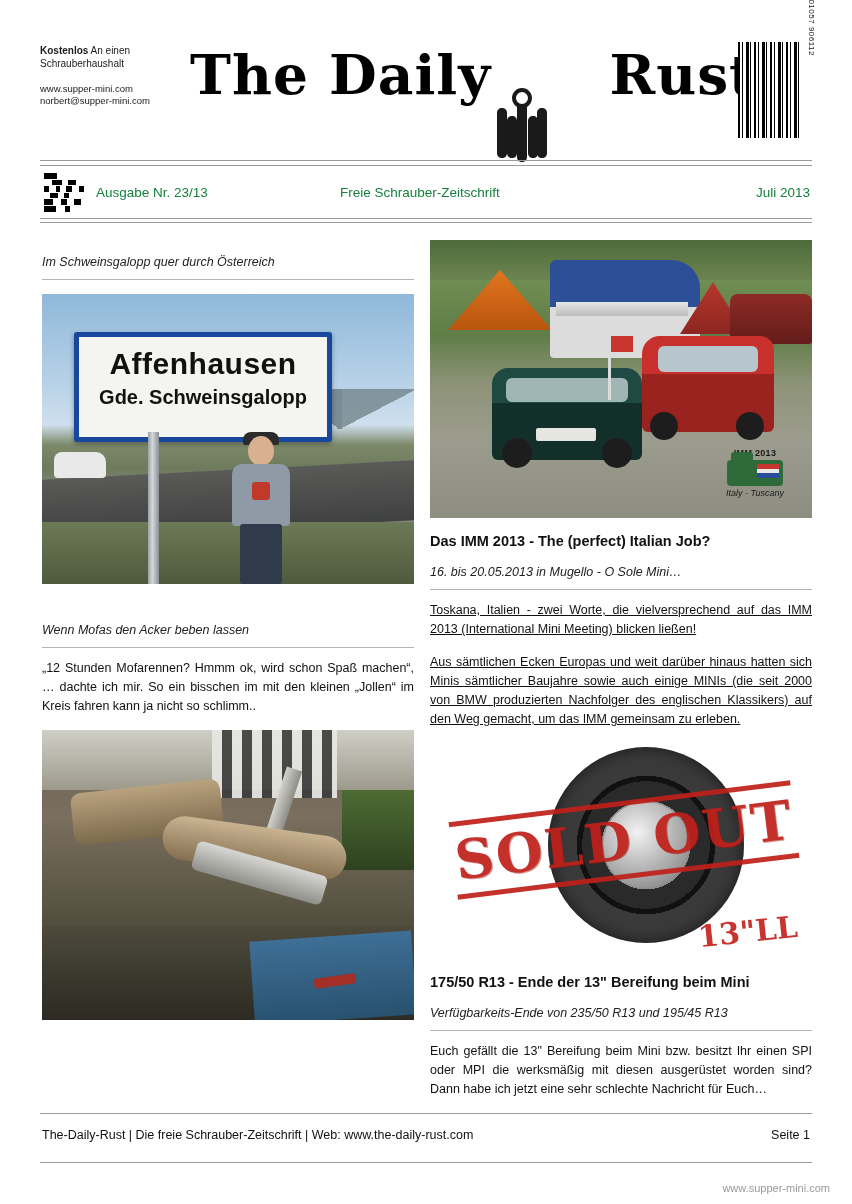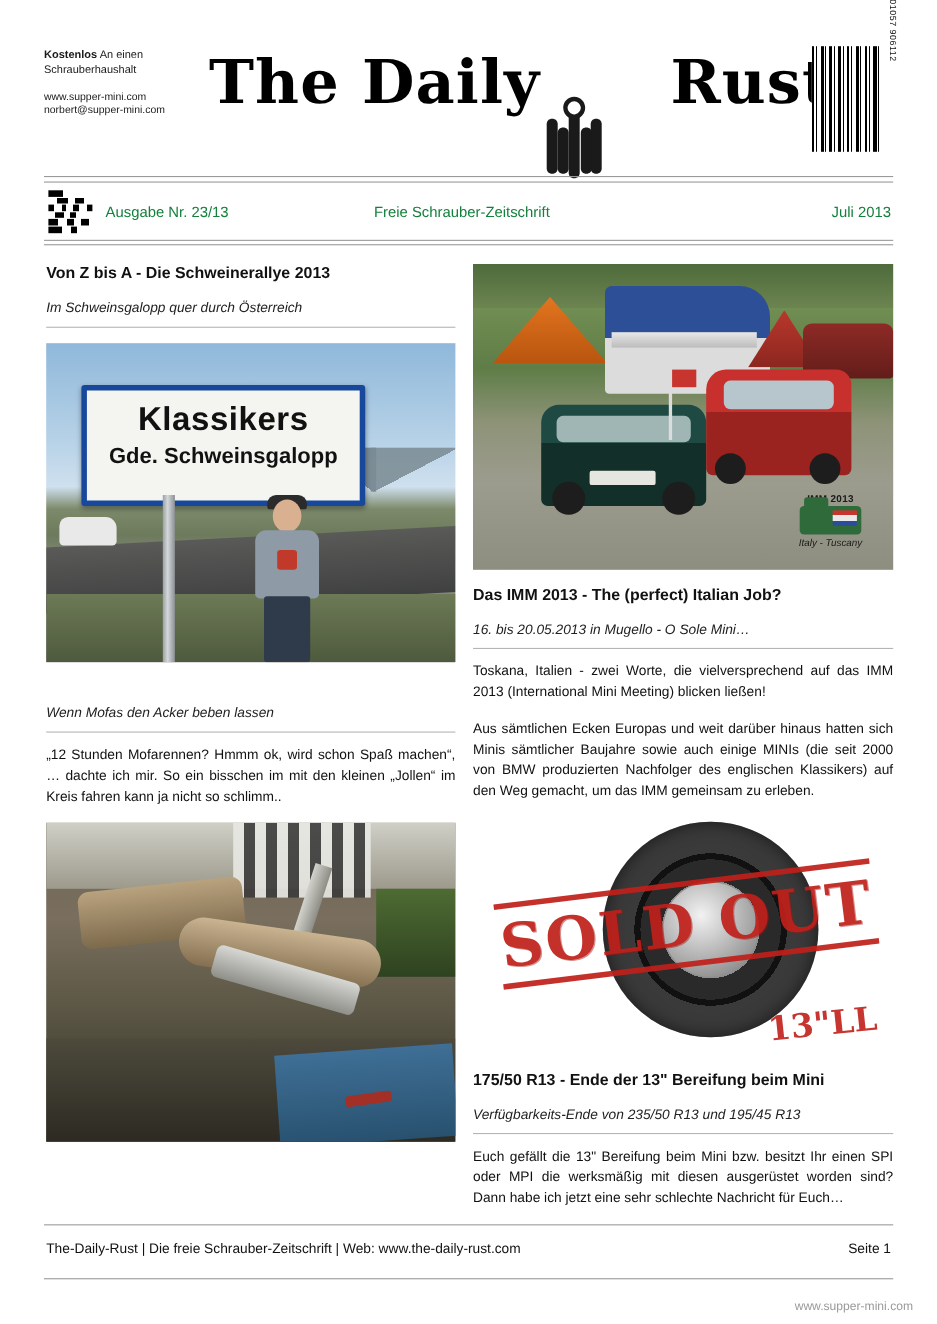--- a/index.html
+++ b/index.html
@@ -149,21 +149,21 @@
   .hr-thin {
     border-top: 1px solid #b5b5b5;
     margin: 9px 0 11px 0;
   }
   .art-body {
     font-size: 12.5px;
     line-height: 19px;
     color: #111;
     text-align: justify;
   }
-  .art-body p { margin: 0 0 14px 0; }
+  .art-body p { margin: 0 0 14px 0; text-decoration: underline; }
   .art-body p:last-child { margin-bottom: 0; }
 
   .photo { position: relative; overflow: hidden; background: #cfcfcf; }
 
   
   .photo-sign {
     margin-top: 14px;
     width: 372px; height: 290px;
     background: linear-gradient(to bottom, #8fb8da 0%, #b9d3e8 32%, #cfe0ee 45%, #7d8a6a 52%, #6d7a5c 60%, #8a8a84 70%, #7d7c77 100%);
   }
@@ -467,31 +467,30 @@
     <div class="subtitle-mid">Freie Schrauber-Zeitschrift</div>
     <div class="issue-date">Juli 2013</div>
   </div>
 
   <div class="rule r3"></div>
   <div class="rule r4"></div>
 
   <div class="col-left">
 
     <div>
-      <div class="art-title">Von Z bis A - Die Schweinerallye 2013</div>
       <div class="art-sub">Im Schweinsgalopp quer durch Österreich</div>
       <div class="hr-thin"></div>
 
       <div class="photo photo-sign">
         <div class="mountains"></div>
         <div class="road"></div>
         <div class="car-white"></div>
         <div class="grass-strip"></div>
         <div class="sign-board">
-          <div class="l1">Klassikers</div>
+          <div class="l1">Affenhausen</div>
           <div class="l2">Gde. Schweinsgalopp</div>
         </div>
         <div class="sign-post"></div>
         <div class="person">
           <div class="cap"></div>
           <div class="head"></div>
           <div class="torso"></div>
           <div class="logo"></div>
           <div class="legs"></div>
         </div>

